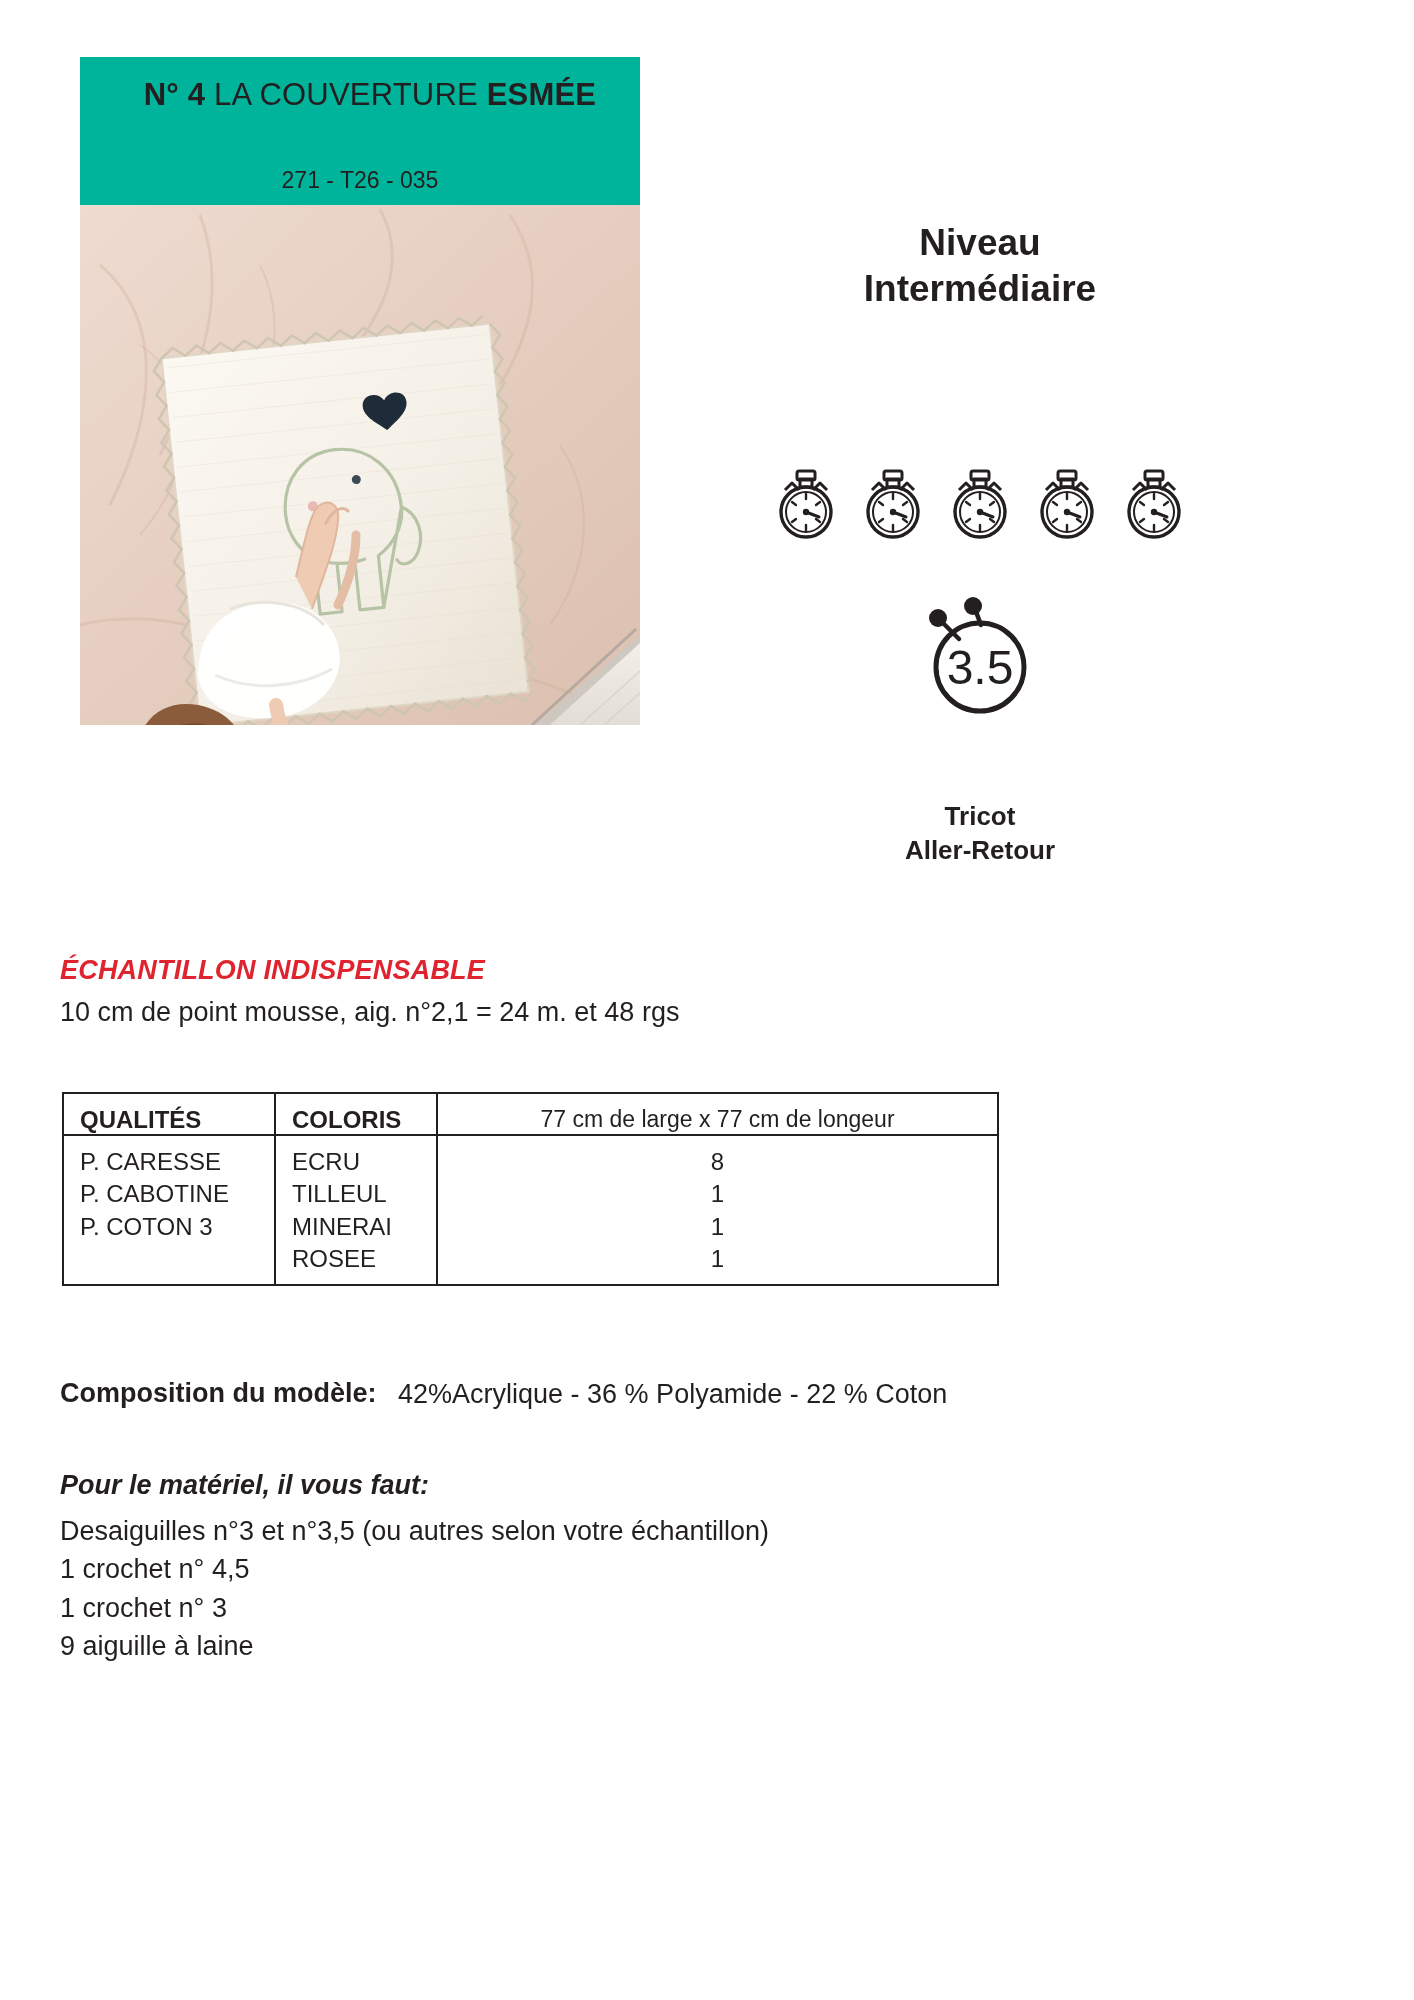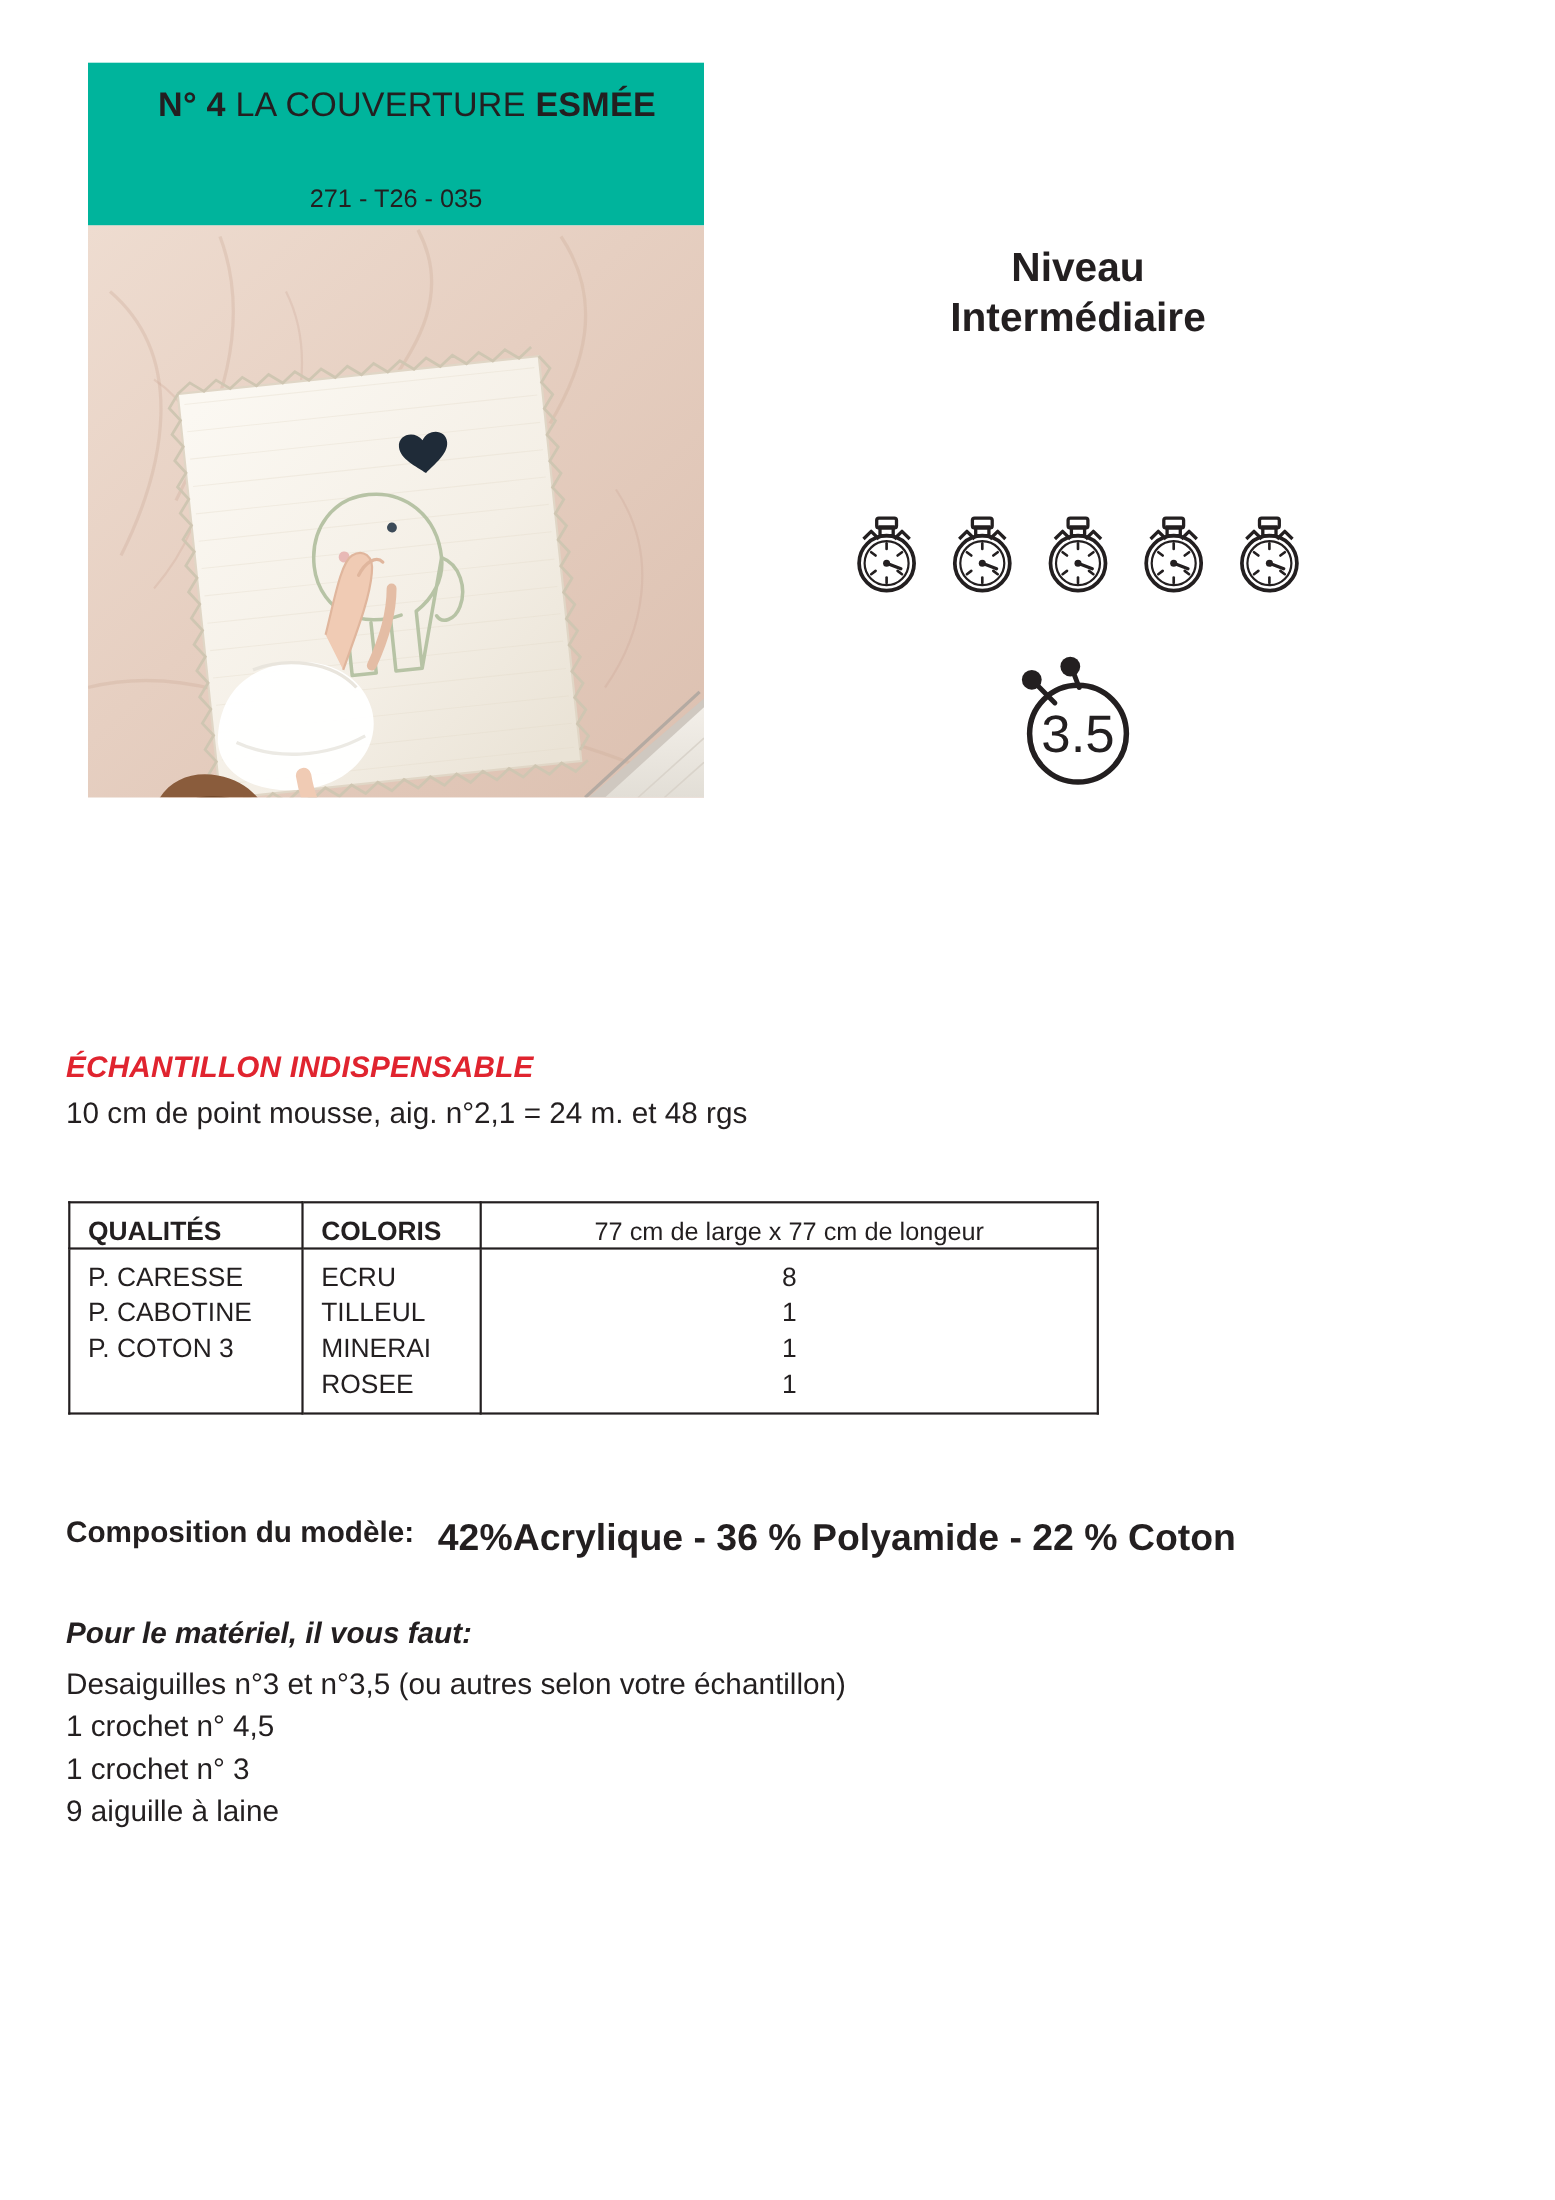--- a/index.html
+++ b/index.html
@@ -193,23 +193,22 @@
     left: 0;
     top: 0;
     font-size: 27px;
     font-weight: bold;
     white-space: nowrap;
   }
   .comp-value {
     position: absolute;
     left: 338px;
     top: 1px;
-    font-size: 34px;
+    font-size: 27px;
     white-space: nowrap;
-    font-weight: bold;
   }
 
   
   .materials-head {
     position: absolute;
     left: 60px;
     top: 1470px;
     font-size: 27px;
     font-weight: bold;
     font-style: italic;
@@ -471,20 +470,24 @@
         <circle cx="23" cy="23" r="9" fill="#231f20"></circle>
 
         <line x1="66" y1="30" x2="60" y2="14" stroke="#231f20" stroke-width="4.5" stroke-linecap="round"></line>
         <circle cx="58" cy="11" r="9" fill="#231f20"></circle>
 
         <circle cx="65" cy="72" r="44" fill="none" stroke="#231f20" stroke-width="5"></circle>
         <text x="65" y="89" text-anchor="middle" font-family="Liberation Sans, sans-serif" font-size="48" fill="#231f20">3.5</text>
       </svg>
     </div>
 
+    <div class="tech-label">
+      <div>Tricot</div>
+      <div>Aller-Retour</div>
+    </div>
   </div>
 </div>
 
 <div class="gauge-head">ÉCHANTILLON INDISPENSABLE</div>
 <div class="gauge-text">10 cm de point mousse, aig. n°2,1 = 24 m. et 48 rgs</div>
 
 <table class="yarn-table">
   <colgroup>
     <col class="col-q">
       <col class="col-c">

